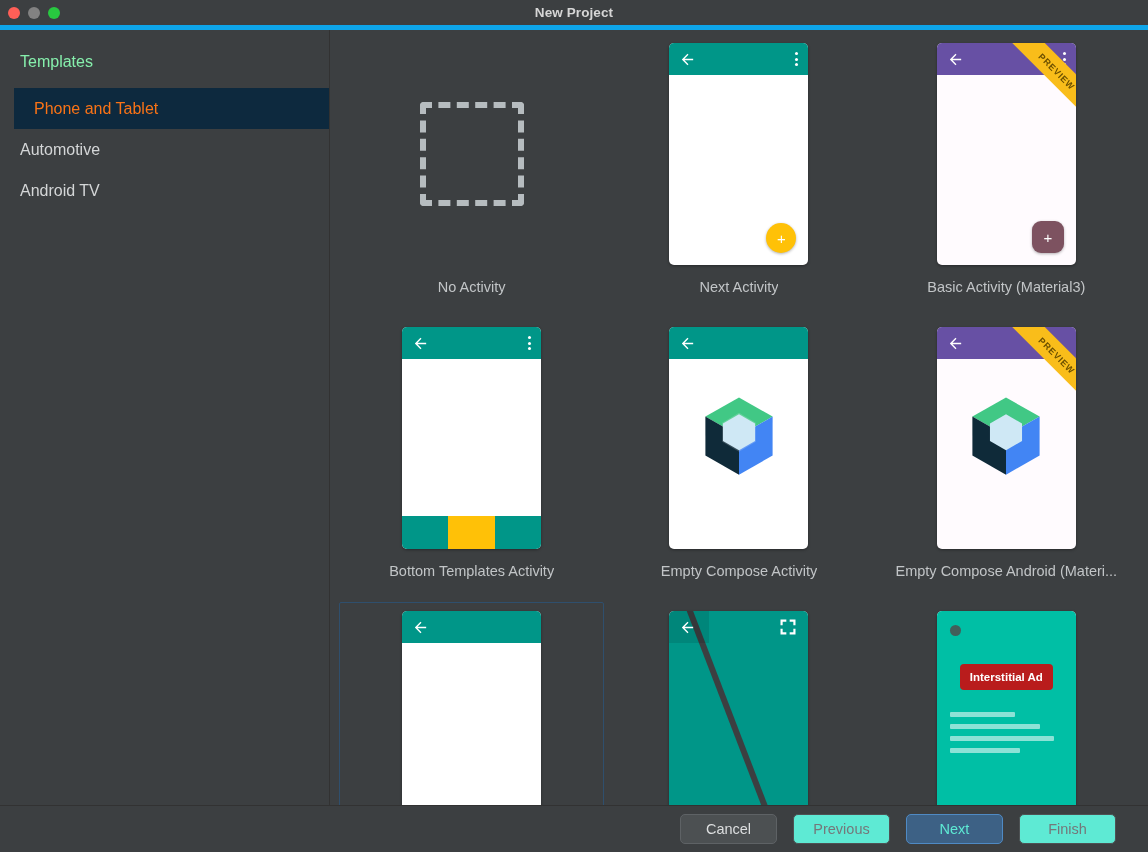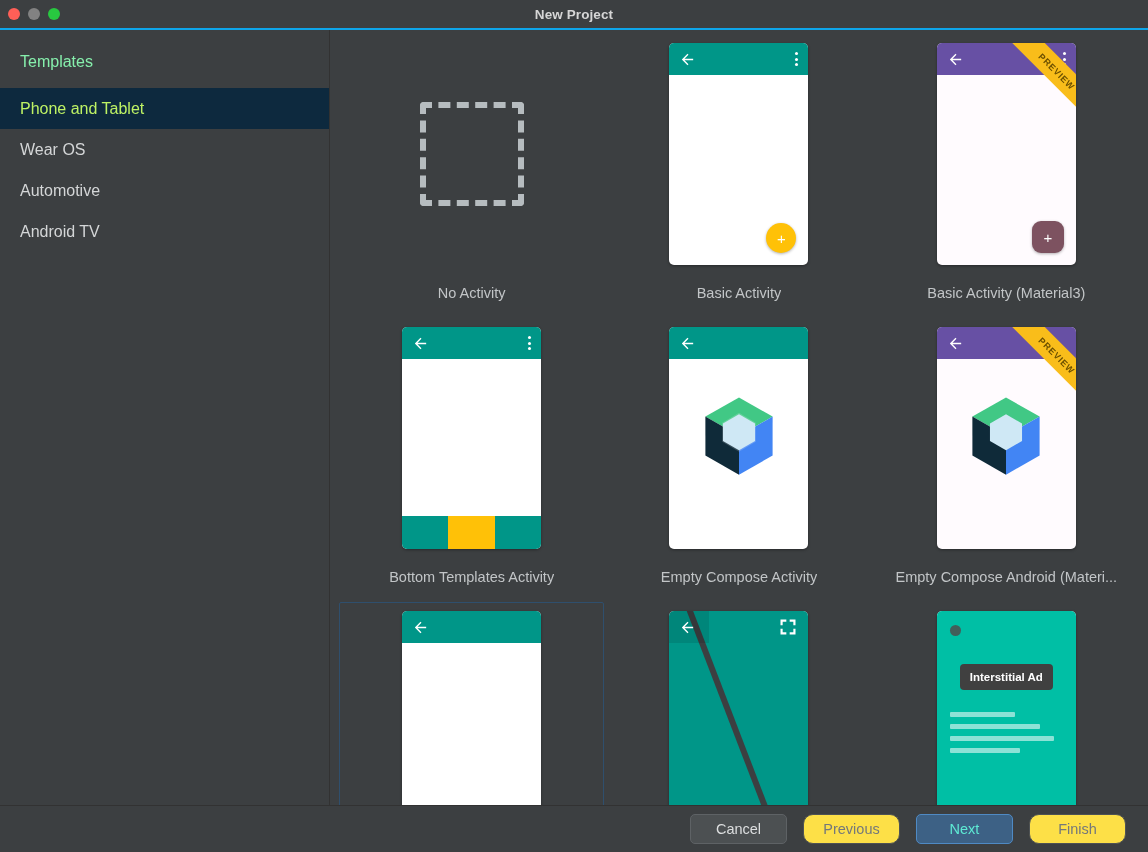--- a/index.html
+++ b/index.html
@@ -23,21 +23,21 @@
   }
 
   
   .titlebar {
     position: relative;
     height: 30px;
     flex: 0 0 30px;
     background: #3c3f41;
     display: flex;
     align-items: center;
-    border-bottom: 2px solid #0ea5e9;
+    border-bottom: 5px solid #0ea5e9;
   }
   .traffic {
     display: flex;
     align-items: center;
     gap: 8px;
     padding-left: 8px;
   }
   .light {
     width: 12px; height: 12px;
     border-radius: 50%;
@@ -87,21 +87,22 @@
     height: 41px;
     display: flex;
     align-items: center;
     padding-left: 20px;
     font-size: 16px;
     color: #d4d6d7;
     cursor: default;
   }
   .side-item.selected {
     background: #0d293e;
-    color: #bef264;
+    color: #f97316;
+    margin-left: 14px;
   }
 
   
   .content {
     flex: 1 1 auto;
     position: relative;
     overflow: hidden;
     background: #3c3f41;
     padding: 0;
   }
@@ -130,21 +131,21 @@
     display: none;
   }
   .cell.selected .selbox { display: block; }
 
   .thumb-wrap {
     width: 139px;
     height: 222px;
     position: relative;
   }
   .cell-label {
-    margin-top: 20px;
+    margin-top: 14px;
     font-size: 14.5px;
     color: #c2c5c7;
     text-align: center;
     white-space: nowrap;
     overflow: hidden;
     text-overflow: ellipsis;
     max-width: 275px;
   }
 
   
@@ -297,21 +298,21 @@
     padding: 14px 13px;
   }
   .admob-dot {
     width: 11px; height: 11px;
     border-radius: 50%;
     background: #4d4d4d;
     opacity: .85;
   }
   .admob-btn {
     margin: 28px auto 0 auto;
-    background: #404040;
+    background: #b91c1c;
     color: #ffffff;
     font-size: 11.5px;
     font-weight: bold;
     padding: 7px 10px;
     border-radius: 4px;
     text-align: center;
     width: max-content;
   }
   .admob-lines { margin-top: 22px; display: flex; flex-direction: column; gap: 7px; }
   .admob-lines i {
@@ -336,41 +337,40 @@
   
   .footer {
     flex: 0 0 47px;
     height: 47px;
     background: #3c3f41;
     border-top: 1px solid #323232;
     display: flex;
     align-items: center;
     justify-content: flex-end;
     gap: 16px;
-    padding-right: 22px;
+    padding-right: 32px;
   }
   .btn {
     min-width: 97px;
     height: 30px;
     border-radius: 5px;
     font-size: 14.5px;
     display: flex;
     align-items: center;
     justify-content: center;
     border: 1px solid #5e6265;
     background: #4c5052;
     color: #dcdedf;
     cursor: default;
     padding: 0 14px;
   }
   .btn.disabled {
-    background: #fde047;
+    background: #5eead4;
     color: #74787a;
     border-color: #4e5254;
-    border-radius: 10px;
   }
   .btn.primary {
     background: #3d6185;
     border: 1px solid #4f8ac4;
     color: #5eead4;
   }
 </style>
 </head>
 <body>
 
@@ -386,23 +386,20 @@
   </div>
 
   <div class="body">
 
     <div class="sidebar">
       <div class="side-header">Templates</div>
       <div class="side-item selected">
         <span>Phone and Tablet</span>
       </div>
       <div class="side-item">
-        <span>Wear OS</span>
-      </div>
-      <div class="side-item">
         <span>Automotive</span>
       </div>
       <div class="side-item">
         <span>Android TV</span>
       </div>
     </div>
 
     <div class="content">
       <div class="grid">
 
@@ -424,21 +421,21 @@
                 </svg>
                 <span class="kebab">
                     <i></i>
                     <i></i>
                     <i></i>
                   </span>
               </div>
               <div class="fab">+</div>
             </div>
           </div>
-          <div class="cell-label">Basic Activity</div>
+          <div class="cell-label">Next Activity</div>
         </div>
 
         <div class="cell">
 
           <div class="thumb-wrap">
             <div class="phone mat3">
               <div class="appbar purple">
                 <svg class="back-arrow" viewBox="0 0 24 24">
                   <path d="M20 11H7.8l5.6-5.6L12 4l-8 8 8 8 1.4-1.4L7.8 13H20z" fill="#ffffff"></path>
                 </svg>

